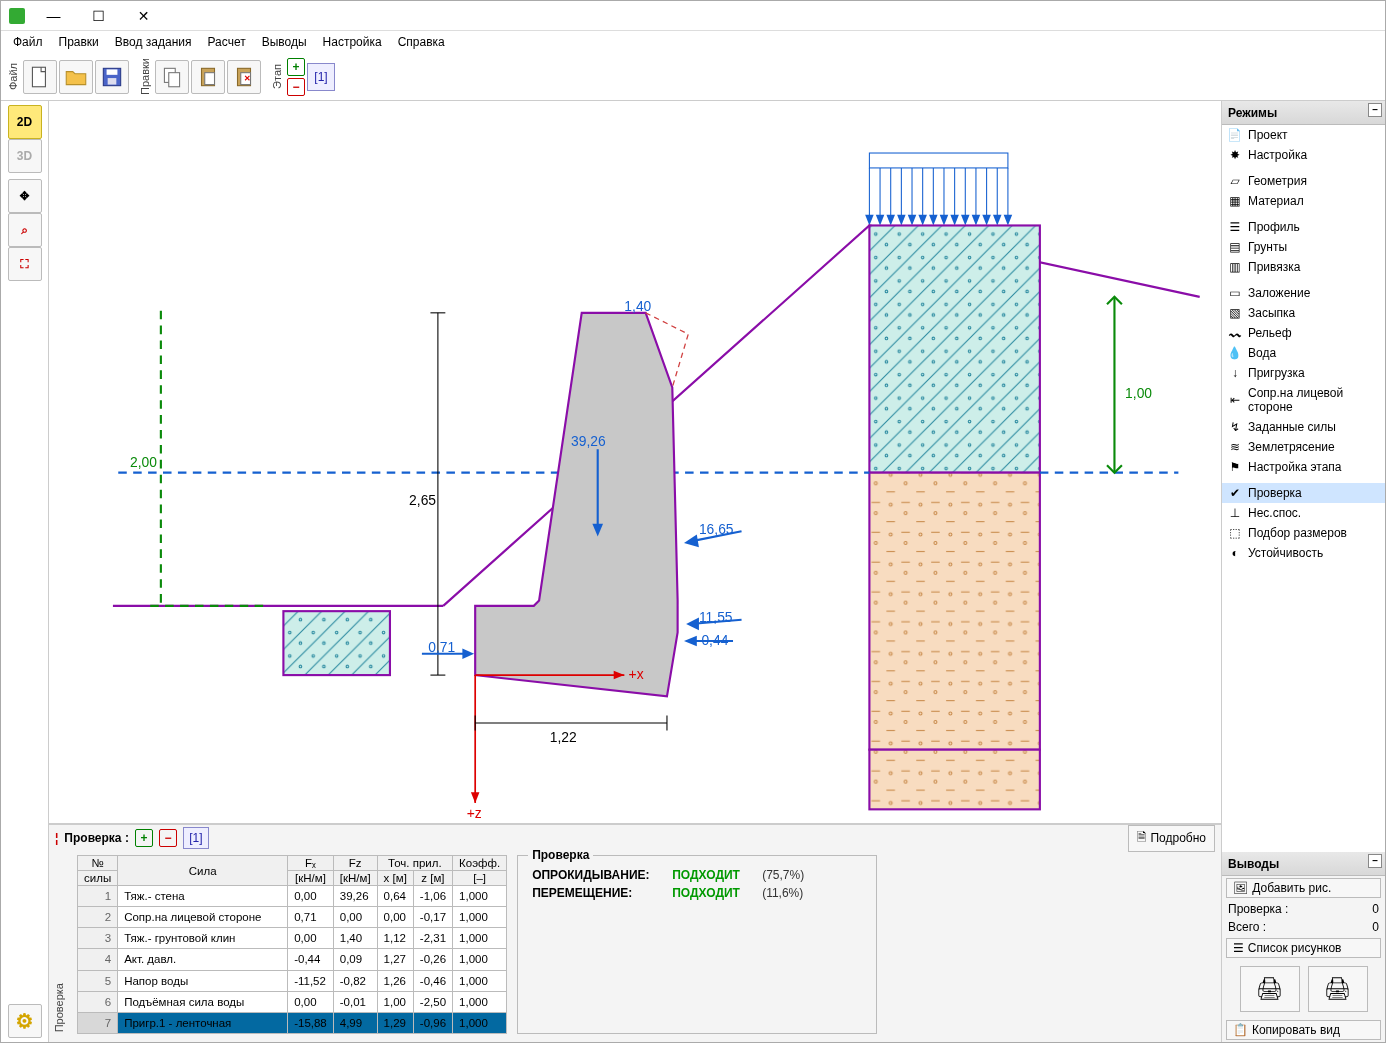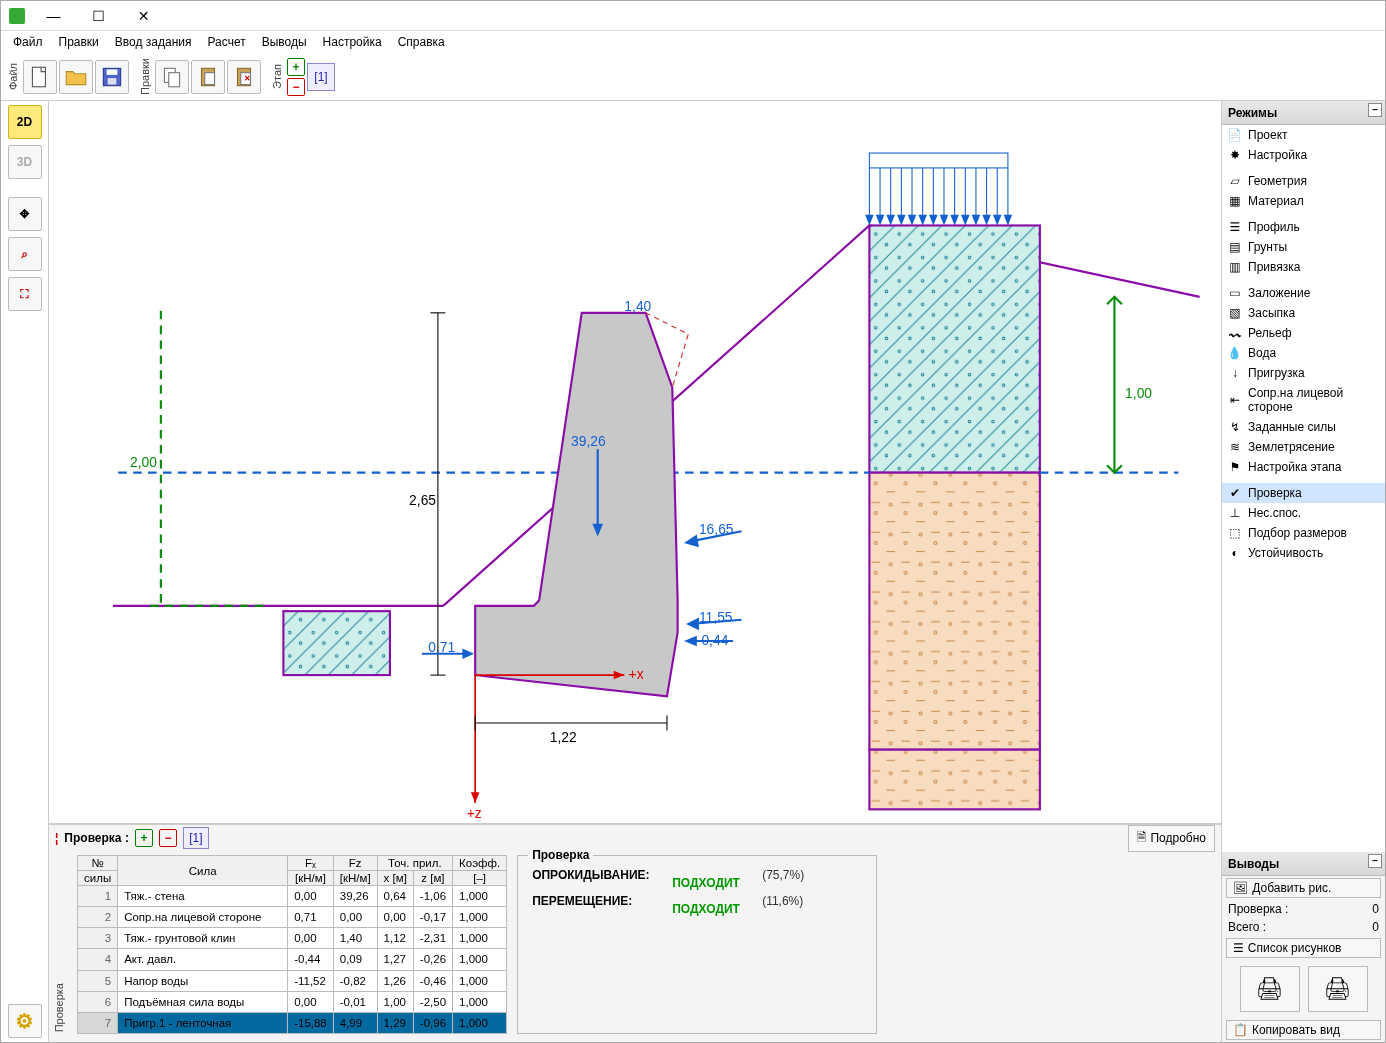--- a/index.html
+++ b/index.html
@@ -21,21 +21,21 @@
 .tb-btn { width: 34px; height: 34px; border: 1px solid #bbb; background: #f7f7f7; display: flex; align-items: center; justify-content: center; border-radius: 2px; position: relative; }
 .tb-btn svg { width: 26px; height: 26px; }
 .tb-sep { width: 4px; }
 .stage-btn { width: 18px; height: 18px; border: 1px solid #888; display: flex; align-items: center; justify-content: center; font-weight: bold; border-radius: 2px; }
 .stage-add { color: green; border-color: green; }
 .stage-del { color: #c00; border-color: #c00; }
 .stage-num { width: 28px; height: 28px; border: 1px solid #88c; background: #eef; display: flex; align-items: center; justify-content: center; color: #22a; }
 
 
 .main { flex: 1; display: flex; min-height: 0; }
-.left-tools { width: 48px; background: #fff; border-right: 1px solid #ccc; display: flex; flex-direction: column; align-items: center; padding: 4px 10px; gap: 6px; }
+.left-tools { width: 48px; background: #fff; border-right: 1px solid #ccc; display: flex; flex-direction: column; align-items: center; padding: 4px 10px; }
 .lt-btn { width: 34px; height: 34px; border: 1px solid #bbb; background: #f7f7f7; display: flex; align-items: center; justify-content: center; font-weight: bold; border-radius: 2px; }
 .lt-btn.active { background: #ffe97a; border-color: #c9b320; }
 .lt-spacer { flex: 1; }
 
 .canvas-area { flex: 1; display: flex; flex-direction: column; min-width: 0; }
 .canvas { flex: 1; background: #fff; position: relative; overflow: hidden; border-bottom: 1px solid #ccc; }
 
 
 .right-panel { width: 164px; background: #f4f4f4; border-left: 1px solid #ccc; display: flex; flex-direction: column; }
 .panel-header { height: 24px; background: linear-gradient(#e8e8e8,#d8d8d8); border-bottom: 1px solid #bbb; display: flex; align-items: center; padding: 0 6px; font-weight: bold; position: relative; }
@@ -67,21 +67,21 @@
 table.forces td.num { text-align: left; }
 table.forces td.rowhdr { background: #f0f0f0; text-align: right; color: #666; width: 24px; }
 table.forces tr.sel td { background: #0369a1; }
 table.forces tr.sel td.rowhdr { background: #d8d8d8; }
 
 
 .check-group { border: 1px solid #bbb; padding: 10px 14px; background: #f4f4f4; min-width: 360px; position: relative; }
 .check-group .legend { position: absolute; top: -8px; left: 10px; background: #f4f4f4; padding: 0 4px; font-weight: bold; }
 .check-row { display: flex; padding: 2px 0; }
 .check-row .k { font-weight: bold; width: 140px; }
-.check-row .v { font-weight: bold; color: #090; width: 90px; margin-top: 8px; }
+.check-row .v { font-weight: bold; color: #090; width: 90px; }
 .check-row .p { color: #333; }
 
 
 .annot { font-size: 13px; }
 .blue { fill: #1560d0; }
 .green { fill: #0a8a0a; }
 .red { fill: #d00; }
 </style>
 </head>
 <body>

